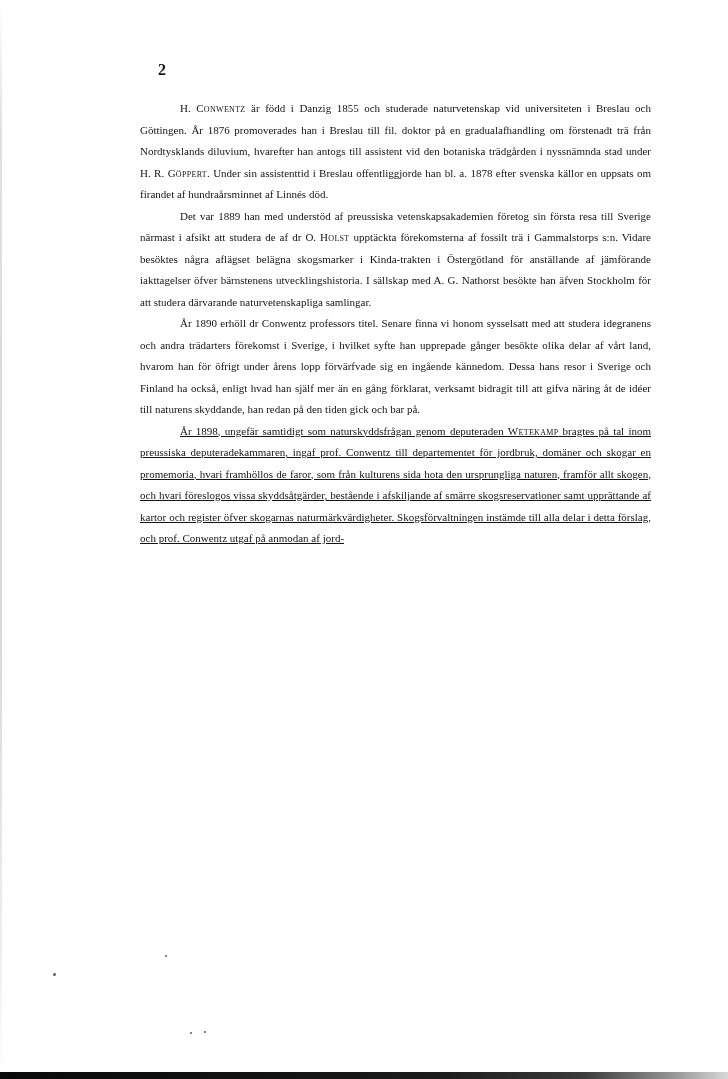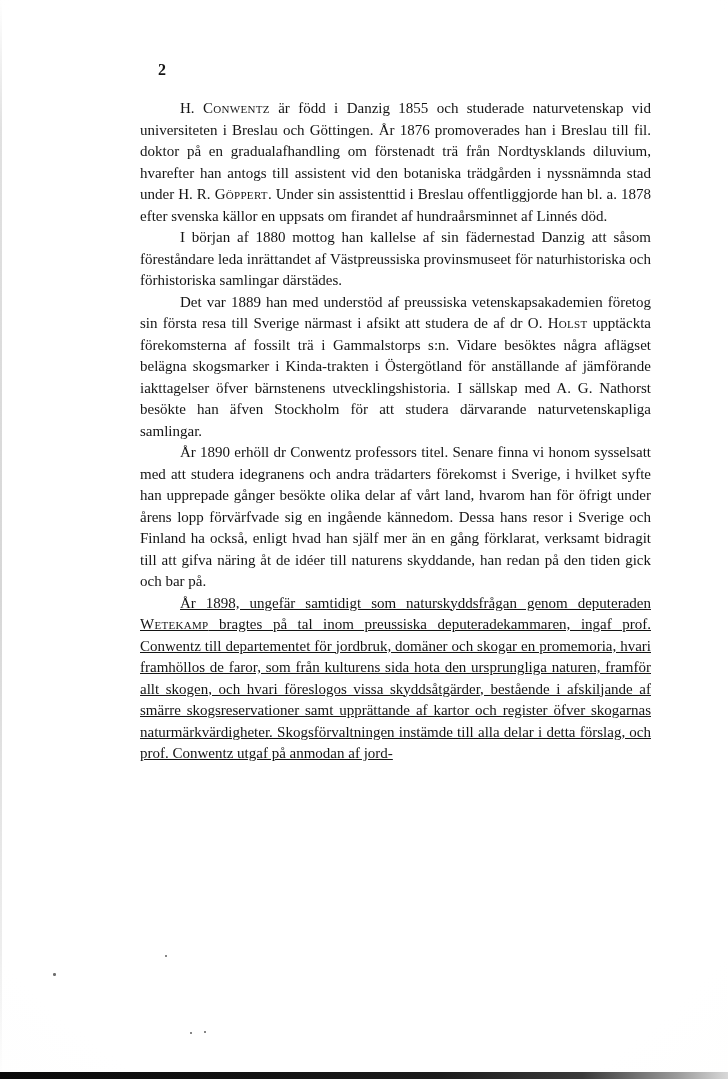--- a/index.html
+++ b/index.html
@@ -60,21 +60,21 @@
     font-weight: bold;
     letter-spacing: 0.2px;
     line-height: 1;
   }
 
   .textblock {
     position: absolute;
     left: 140px;
     top: 98px;
     width: 511px;
-    font-size: 15px;
+    font-size: 11px;
     line-height: 21.5px;
     text-align: justify;
     text-justify: inter-word;
     -webkit-hyphens: none;
     hyphens: none;
   }
   .textblock p {
     margin: 0;
     text-indent: 40px;
   }
@@ -92,21 +92,20 @@
 
 <div class="page">
 
   <div class="paper-tone"></div>
   <div class="scan-edge-left"></div>
 
   <div class="folio">2</div>
 
   <div class="textblock" id="textblock">
       <p>H. <span class="sc">Conwentz</span> är född i Danzig 1855 och studerade naturvetenskap vid universiteten i Breslau och Göttingen. År 1876 promoverades han i Breslau till fil. doktor på en gradualafhandling om förstenadt trä från Nordtysklands diluvium, hvarefter han antogs till assistent vid den botaniska trädgården i nyssnämnda stad under H. R. <span class="sc">Göppert</span>. Under sin assistenttid i Breslau offentliggjorde han bl. a. 1878 efter svenska källor en uppsats om firandet af hundraårsminnet af Linnés död.</p>
-      <p>I början af 1880 mottog han kallelse af sin fädernestad Danzig att såsom föreståndare leda inrättandet af Västpreussiska provinsmuseet för naturhistoriska och förhistoriska samlingar därstädes.</p>
       <p>Det var 1889 han med understöd af preussiska vetenskapsakademien företog sin första resa till Sverige närmast i afsikt att studera de af dr O. <span class="sc">Holst</span> upptäckta förekomsterna af fossilt trä i Gammalstorps s:n. Vidare besöktes några aflägset belägna skogsmarker i Kinda-trakten i Östergötland för anställande af jämförande iakttagelser öfver bärnstenens utvecklingshistoria. I sällskap med A. G. Nathorst besökte han äfven Stockholm för att studera därvarande naturvetenskapliga samlingar.</p>
       <p>År 1890 erhöll dr Conwentz professors titel. Senare finna vi honom sysselsatt med att studera idegranens och andra trädarters förekomst i Sverige, i hvilket syfte han upprepade gånger besökte olika delar af vårt land, hvarom han för öfrigt under årens lopp förvärfvade sig en ingående kännedom. Dessa hans resor i Sverige och Finland ha också, enligt hvad han själf mer än en gång förklarat, verksamt bidragit till att gifva näring åt de idéer till naturens skyddande, han redan på den tiden gick och bar på.</p>
       <p>År 1898, ungefär samtidigt som naturskyddsfrågan genom deputeraden <span class="sc">Wetekamp</span> bragtes på tal inom preussiska deputeradekammaren, ingaf prof. Conwentz till departementet för jordbruk, domäner och skogar en promemoria, hvari framhöllos de faror, som från kulturens sida hota den ursprungliga naturen, framför allt skogen, och hvari föreslogos vissa skyddsåtgärder, bestående i afskiljande af smärre skogsreservationer samt upprättande af kartor och register öfver skogarnas naturmärkvärdigheter. Skogsförvaltningen instämde till alla delar i detta förslag, och prof. Conwentz utgaf på anmodan af jord-</p>
     </div>
 
   <div id="specks">
       <div class="speck" style="left: 53px; top: 973px; width: 3px; height: 3px;"></div>
       <div class="speck" style="left: 165px; top: 955px; width: 2px; height: 2px;"></div>
       <div class="speck" style="left: 190px; top: 1032px; width: 2px; height: 2px;"></div>
       <div class="speck" style="left: 204px; top: 1031px; width: 2px; height: 2px;"></div>

